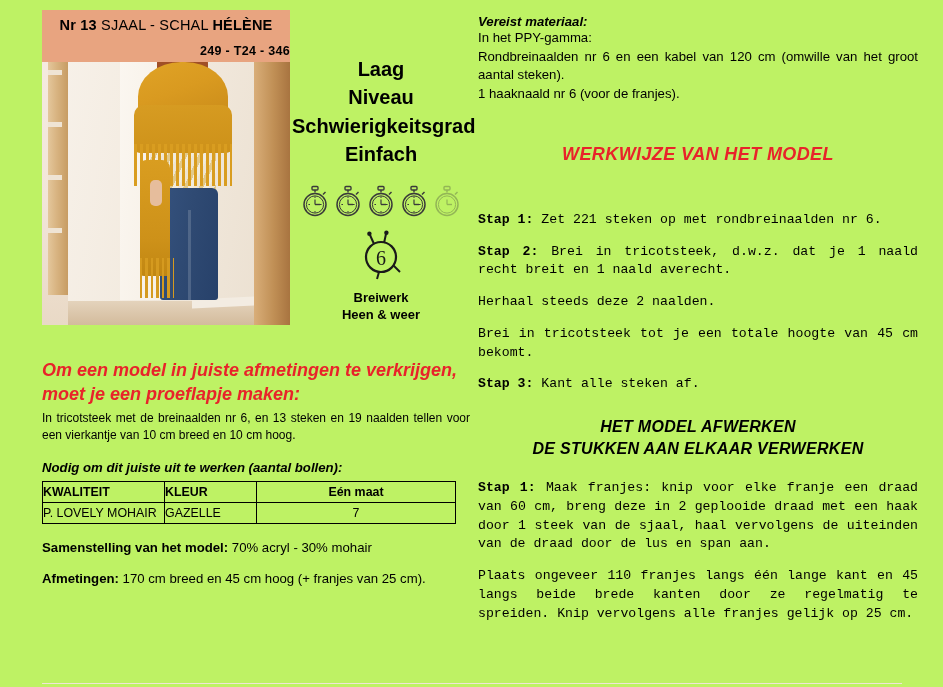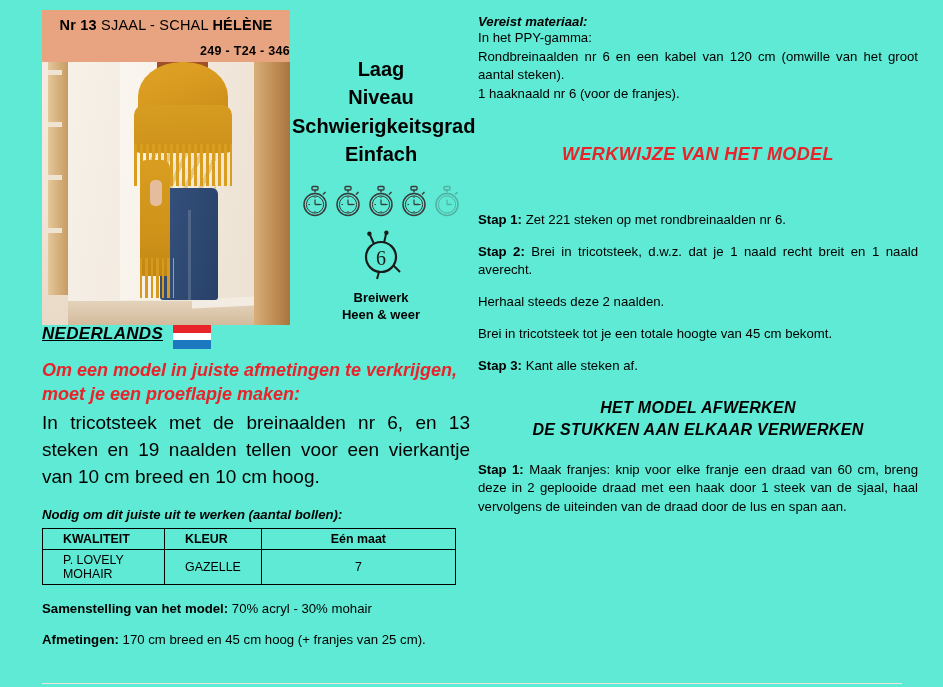--- a/index.html
+++ b/index.html
@@ -14,21 +14,21 @@
     position: relative;
     font-family: "Liberation Sans", sans-serif;
     color: #000000;
     overflow: hidden;
   }
 
   
   .page {
     position: absolute;
     inset: 0;
-    background: #5eead4;
+    background: #bef264;
   }
   .col-left {
     position: absolute;
     left: 42px;
     top: 10px;
     width: 428px;
   }
   .col-mid {
     position: absolute;
     left: 292px;
@@ -235,40 +235,40 @@
   }
   .red-bold-italic {
     color: #e8232a;
     font-weight: bold;
     font-style: italic;
     font-size: 18px;
     line-height: 1.34;
     margin: 0;
   }
   .para {
-    font-size: 19px;
+    font-size: 12px;
     line-height: 1.42;
     margin: 4px 0 0 0;
     text-align: justify;
   }
   .sect-label {
     font-weight: bold;
     font-style: italic;
     font-size: 13.2px;
     margin: 16px 0 6px 0;
   }
 
   table.mat {
     border-collapse: collapse;
     width: 414px;
     font-size: 12.4px;
   }
   table.mat td, table.mat th {
     border: 1.3px solid #000;
-    padding: 3px 20px;
+    padding: 3px 0;
     height: 20px;
   }
   table.mat th {
     font-weight: bold;
     text-align: left;
   }
   table.mat .c-qual { width: 122px; }
   table.mat .c-col  { width: 92px; }
   table.mat .c-size { text-align: center; font-weight: normal; }
   table.mat td.c-size { text-align: center; }
@@ -309,20 +309,21 @@
     text-align: center;
     letter-spacing: .3px;
     margin: 0;
     line-height: 1.35;
   }
   .step {
     font-size: 13.2px;
     line-height: 1.42;
     margin: 0;
     text-align: justify;
+    font-family: Liberation Mono, monospace;
   }
   .step b { font-weight: bold; }
 
   .bottom-rule {
     position: absolute;
     left: 42px;
     bottom: 3px;
     width: 860px;
     height: 1px;
     background: #f0e4d8;
@@ -460,28 +461,20 @@
         <text x="28" y="38" text-anchor="middle" font-family="Liberation Serif, serif" font-size="20" fill="#1a1a1a">6</text>
       </svg>
     </div>
 
     <div class="mid-caption">
       <div>Breiwerk</div>
       <div>Heen &amp; weer</div>
     </div>
   </div>
 
-  <div class="lang-row">
-    <div class="lang-name">NEDERLANDS</div>
-    <div class="flag">
-      <div class="flag-stripe flag-red"></div>
-      <div class="flag-stripe flag-white"></div>
-      <div class="flag-stripe flag-blue"></div>
-    </div>
-  </div>
 
   <div class="left-body">
     <p class="red-bold-italic">Om een model in juiste afmetingen te verkrijgen, moet je een proeflapje maken:</p>
     <p class="para">In tricotsteek met de breinaalden nr 6, en 13 steken en 19 naalden tellen voor een vierkantje van 10 cm breed en 10 cm hoog.</p>
 
     <div class="sect-label">Nodig om dit juiste uit te werken (aantal bollen):</div>
 
     <table class="mat">
       <thead>
         <tr>
@@ -531,16 +524,17 @@
     <div class="r-gap"></div>
     <p class="step"><b>Stap 3:</b><span> Kant alle steken af.</span></p>
 
     <div style="height:22px"></div>
     <p class="r-title-blk">HET MODEL AFWERKEN</p>
     <p class="r-title-blk">DE STUKKEN AAN ELKAAR VERWERKEN</p>
 
     <div style="height:20px"></div>
     <p class="step"><b>Stap 1:</b><span> Maak franjes: knip voor elke franje een draad van 60 cm, breng deze in 2 geplooide draad met een haak door 1 steek van de sjaal, haal vervolgens de uiteinden van de draad door de lus en span aan.</span></p>
     <div class="r-gap"></div>
+    <p class="step"><b></b><span>Plaats ongeveer 110 franjes langs één lange kant en 45 langs beide brede kanten door ze regelmatig te spreiden. Knip vervolgens alle franjes gelijk op 25 cm.</span></p>
   </div>
 
   <div class="bottom-rule"></div>
 </div>
 
 </body></html>

